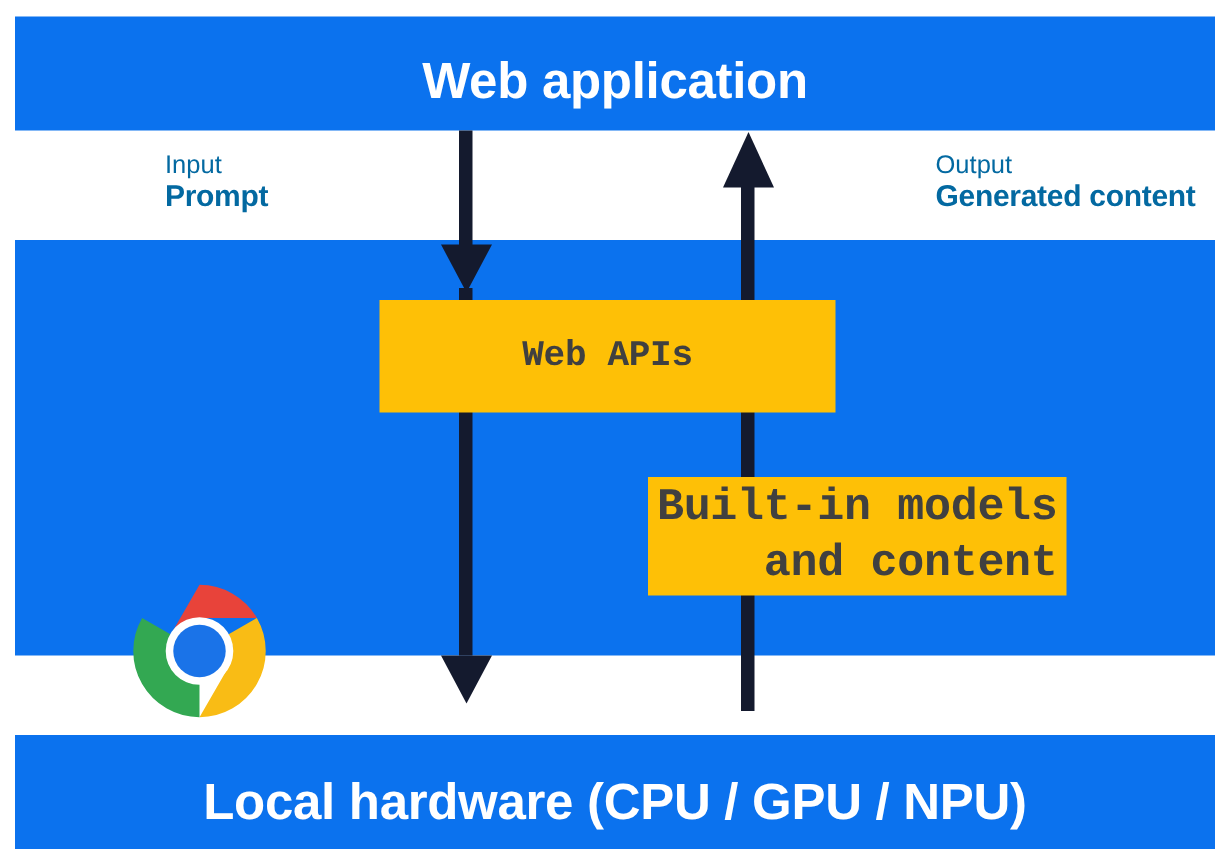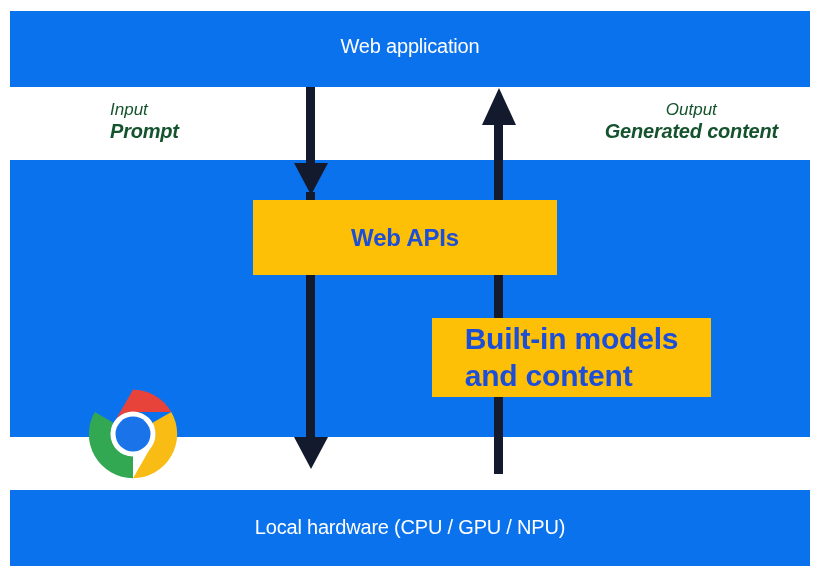--- a/index.html
+++ b/index.html
@@ -41,56 +41,55 @@
     width: 800px;
     height: 79px;
   }
 
   .band-title {
     position: absolute;
     left: 0;
     right: 0;
     text-align: center;
     color: #ffffff;
-    font-size: 20px;
-    font-weight: normal;
+    font-size: 34px;
+    font-weight: bold;
     letter-spacing: -0.2px;
     white-space: nowrap;
   }
   #band-top .band-title { top: 24px; }
   #band-bottom .band-title { top: 26px; }
 
   
   .io-label {
     position: absolute;
-    color: #14532d;
+    color: #0369a1;
     line-height: 1.18;
     white-space: nowrap;
-    font-style: italic;
   }
   .io-label .io-kind {
     display: block;
     font-size: 17px;
     font-weight: normal;
   }
   .io-label .io-value {
     display: block;
     font-size: 20px;
     font-weight: bold;
     letter-spacing: -0.2px;
   }
   #io-input {
     left: 110px;
     top: 100px;
     text-align: left;
   }
   #io-output {
-    right: 42px;
+    right: 23px;
     top: 100px;
-    text-align: center;
+    text-align: left;
   }
 
   
   .arrow-shaft {
     position: absolute;
     background: #141A2E;
     width: 9px;
   }
   .arrow-head {
     position: absolute;
@@ -116,25 +115,26 @@
   #arrow-out-head   { left: 482px; top: 88px; }
   #arrow-out-shaft  { left: 494px; top: 122px; height: 352px; }
 
   
   .yellow-box {
     position: absolute;
     background: #FEC006;
     display: flex;
     align-items: center;
     justify-content: center;
-    text-align: left;
-    color: #1d4ed8;
+    text-align: right;
+    color: #404040;
     font-weight: bold;
     letter-spacing: -0.2px;
     line-height: 1.22;
+    font-family: Liberation Mono, monospace;
   }
   #box-web-apis {
     left: 253px;
     top: 200px;
     width: 304px;
     height: 75px;
     font-size: 24px;
   }
   #box-builtin {
     left: 432px;

